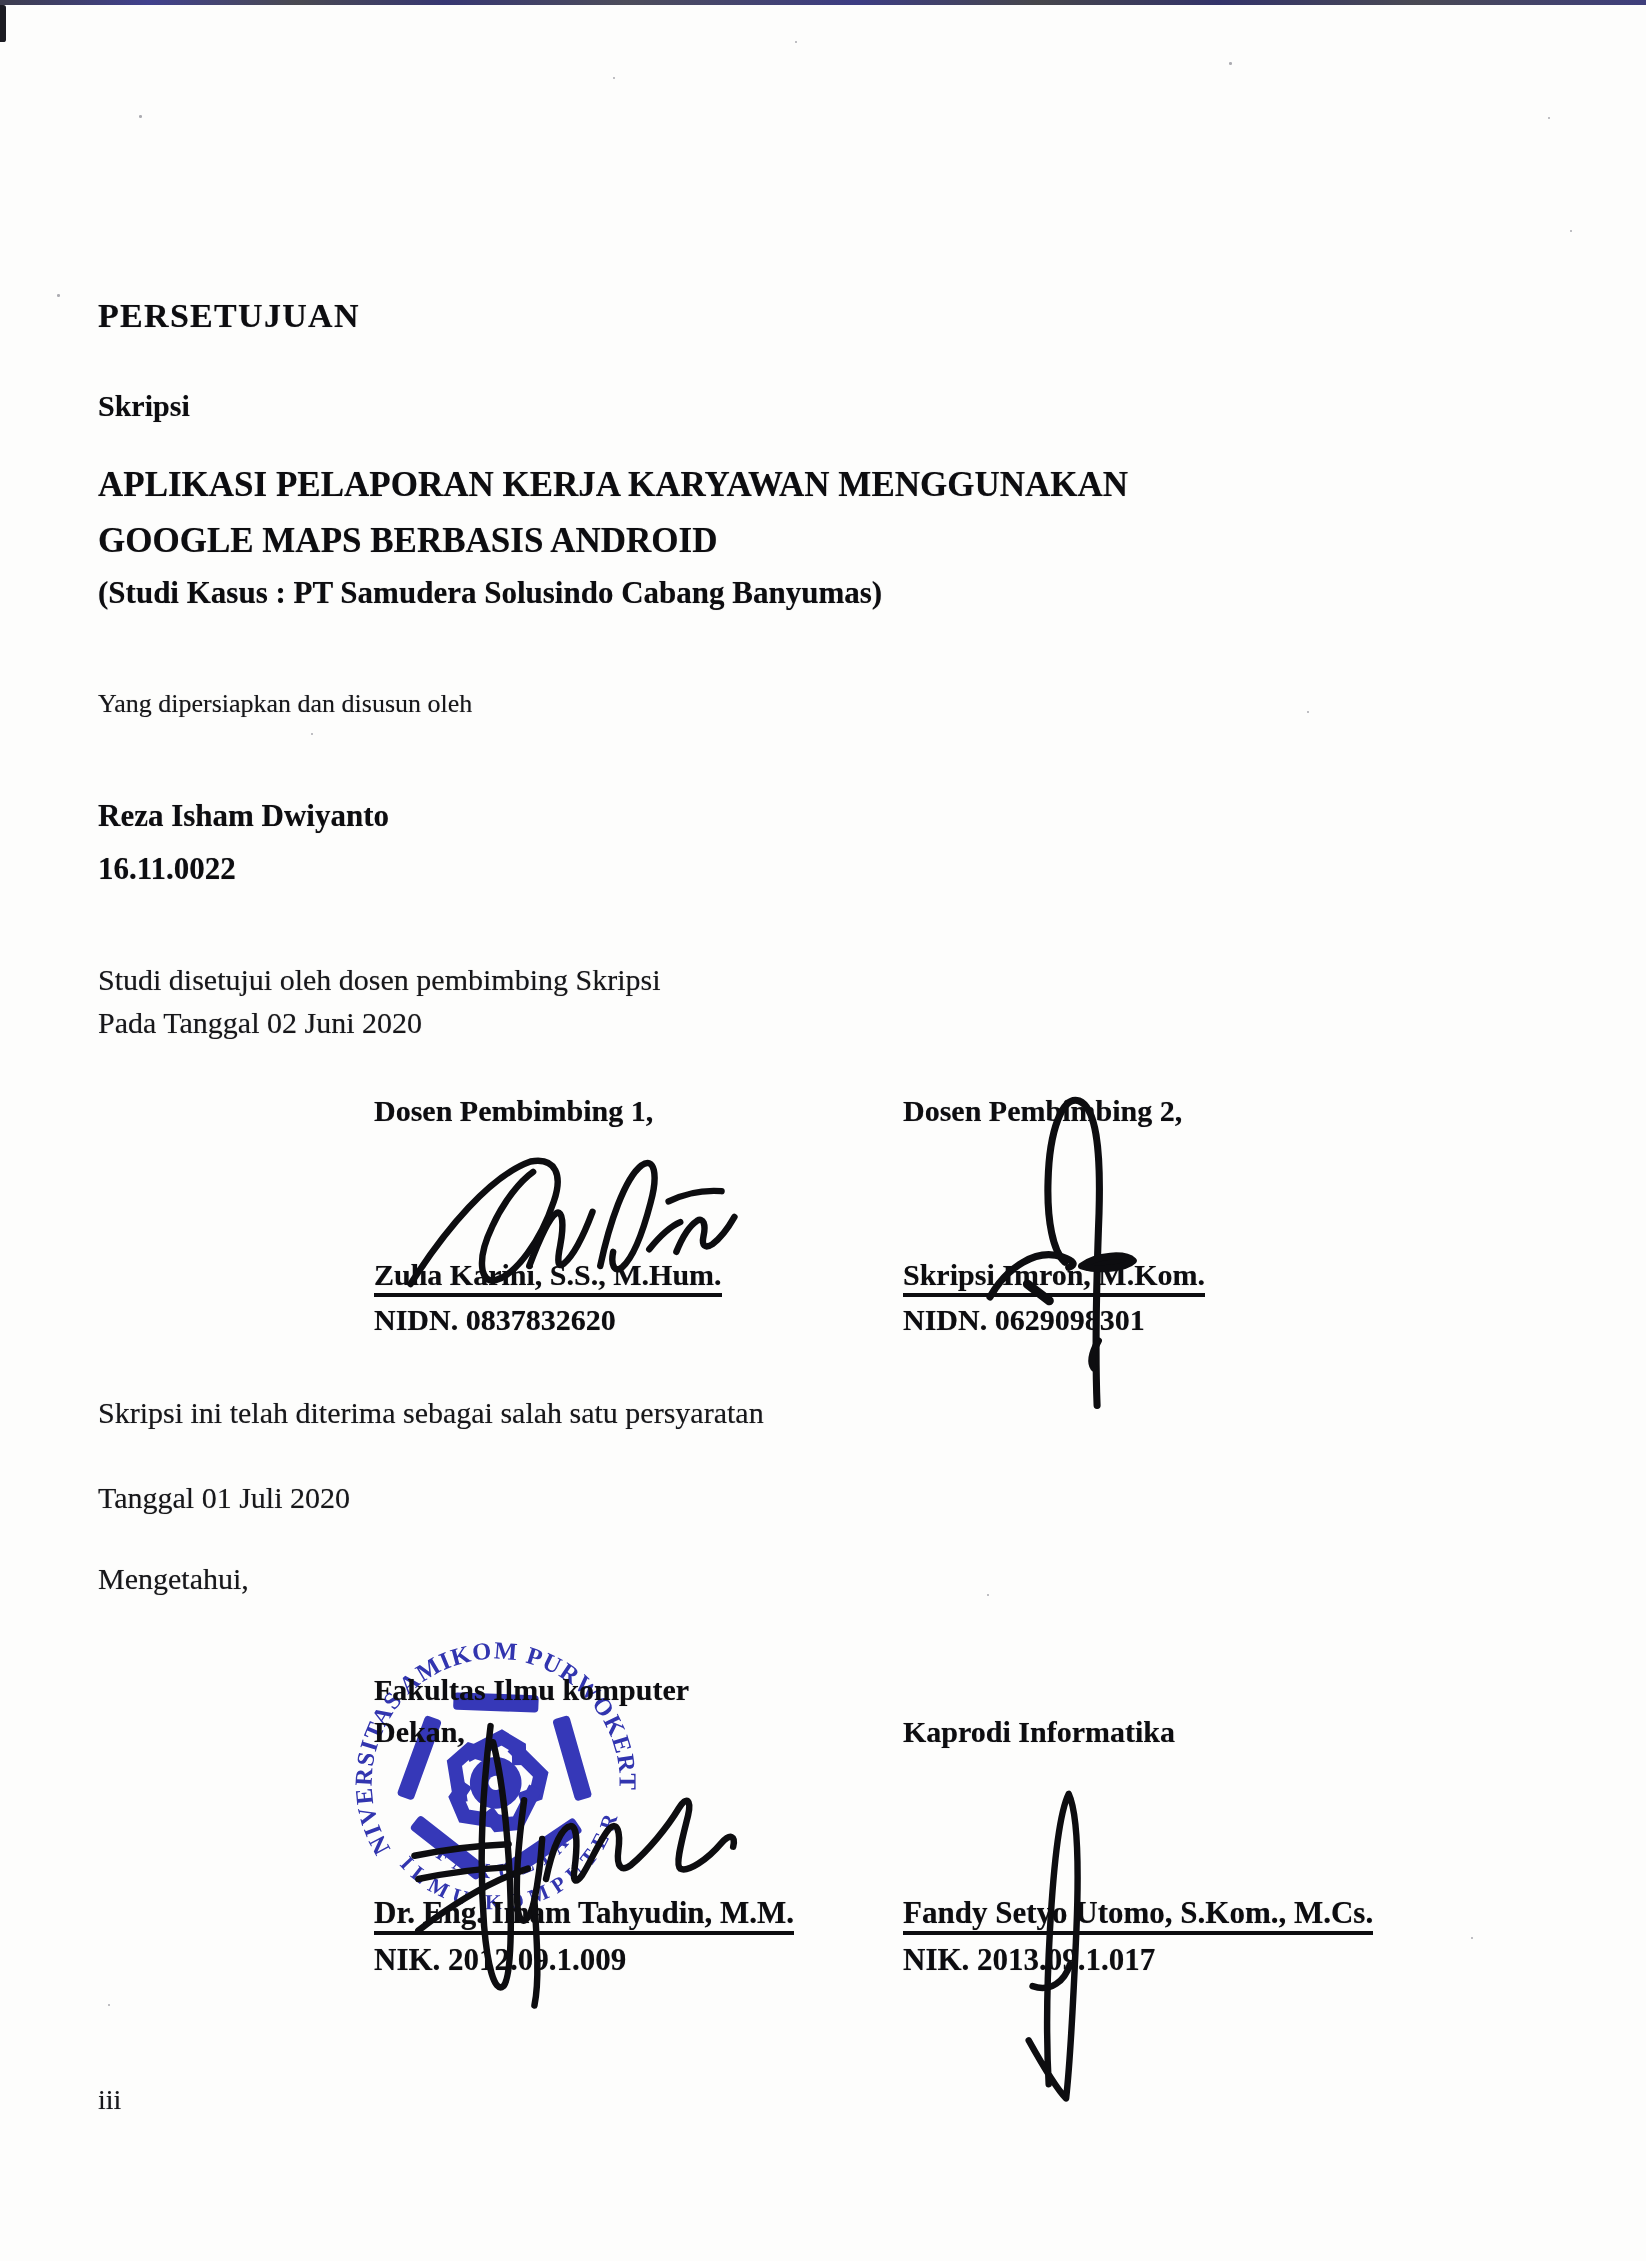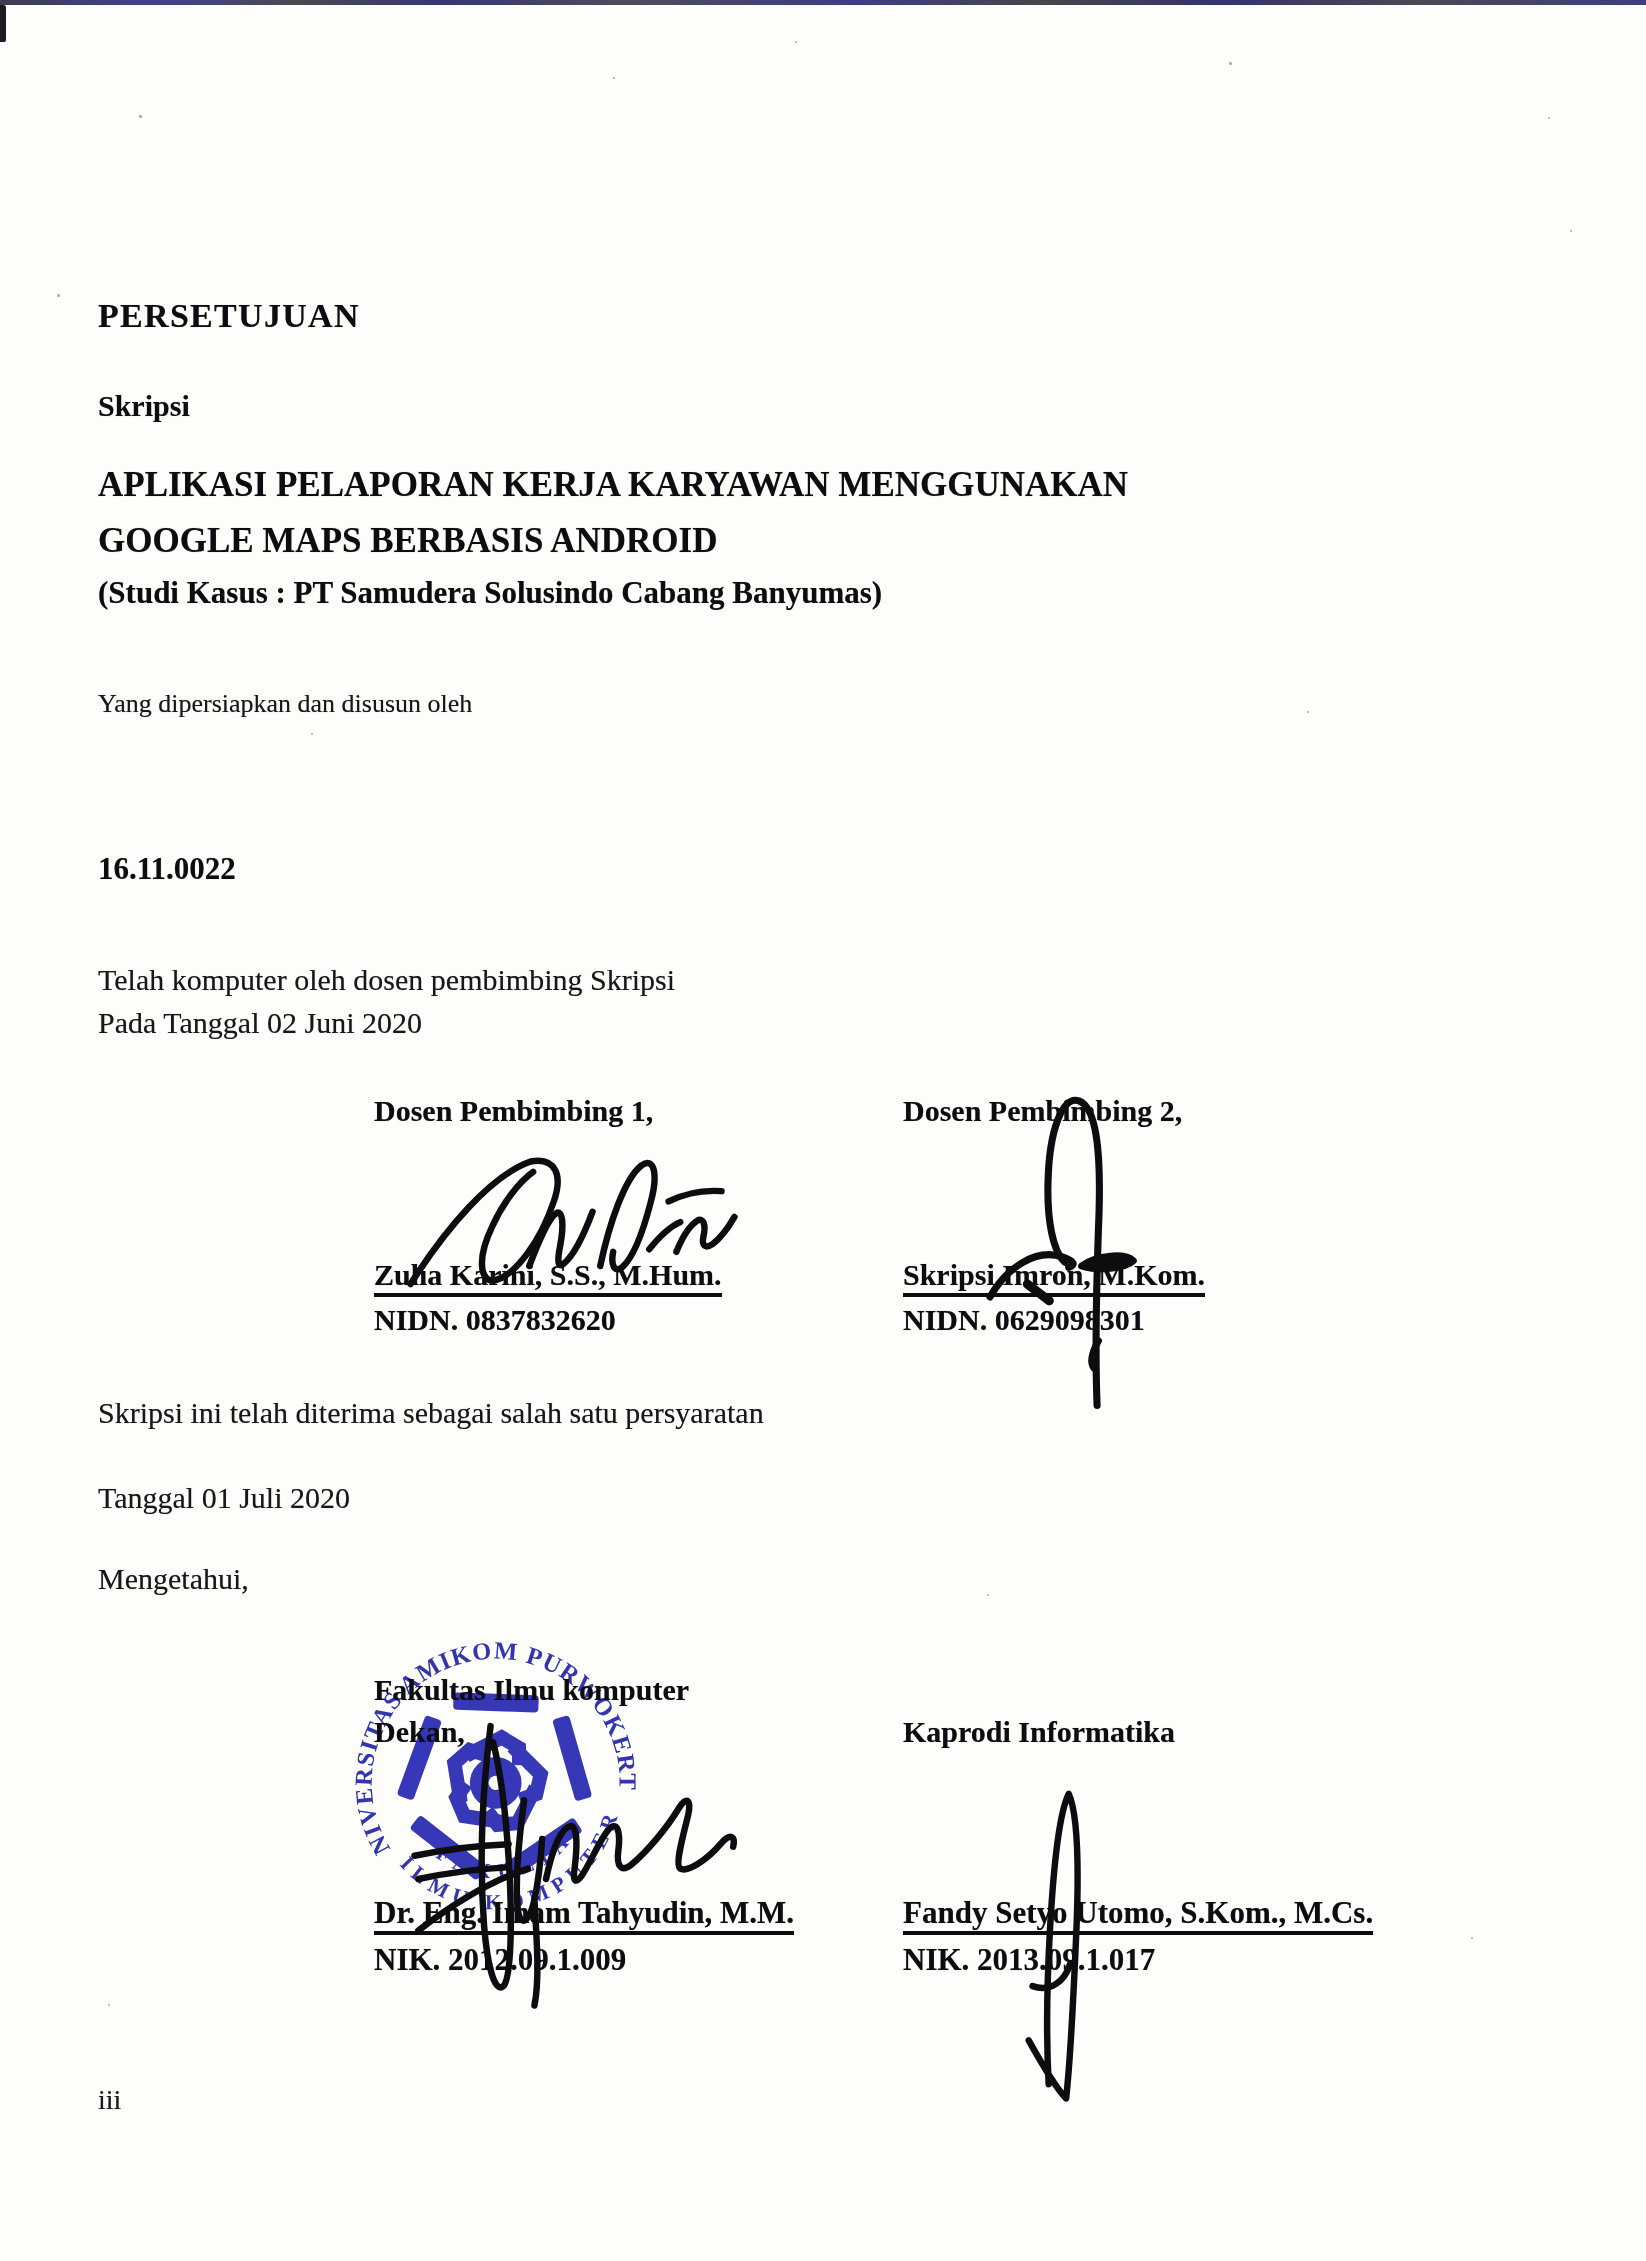--- a/index.html
+++ b/index.html
@@ -82,23 +82,24 @@
   <div class="textlayer">
     <div class="line center b" style="top:299px;font-size:34px;letter-spacing:1.3px;">PERSETUJUAN</div>
     <div class="line center b" style="top:354px;font-size:30px;margin-top:37px;">Skripsi</div>
 
     <div class="line center b" style="top:467px;font-size:35px;">APLIKASI PELAPORAN KERJA KARYAWAN MENGGUNAKAN</div>
     <div class="line center b" style="top:523px;font-size:35px;">GOOGLE MAPS BERBASIS ANDROID</div>
     <div class="line center b" style="top:577px;font-size:31px;">(Studi Kasus : PT Samudera Solusindo Cabang Banyumas)</div>
 
     <div class="line center" style="top:691px;font-size:26px;">Yang dipersiapkan dan disusun oleh</div>
 
+    <div class="line center b" style="top:800px;font-size:31px;">Reza Isham Dwiyanto</div>
     <div class="line center b" style="top:853px;font-size:31px;">16.11.0022</div>
 
-    <div class="line center" style="top:965px;font-size:30px;">Telah komputer oleh dosen pembimbing Skripsi</div>
+    <div class="line center" style="top:965px;font-size:30px;">Studi disetujui oleh dosen pembimbing Skripsi</div>
     <div class="line center" style="top:1008px;font-size:30px;">Pada Tanggal 02 Juni 2020</div>
 
     <div class="line b" style="top:1096px;left:374px;font-size:30px;">Dosen Pembimbing 1,</div>
     <div class="line b" style="top:1096px;left:903px;font-size:30px;">Dosen Pembimbing 2,</div>
 
     <div class="line b" style="top:1260px;left:374px;font-size:30px;"><span class="ul">Zulia Karini, S.S., M.Hum.</span></div>
     <div class="line b" style="top:1260px;left:903px;font-size:30px;"><span class="ul">Skripsi Imron, M.Kom.</span></div>
 
     <div class="line b" style="top:1305px;left:374px;font-size:30px;">NIDN. 0837832620</div>
     <div class="line b" style="top:1305px;left:903px;font-size:30px;">NIDN. 0629098301</div>

